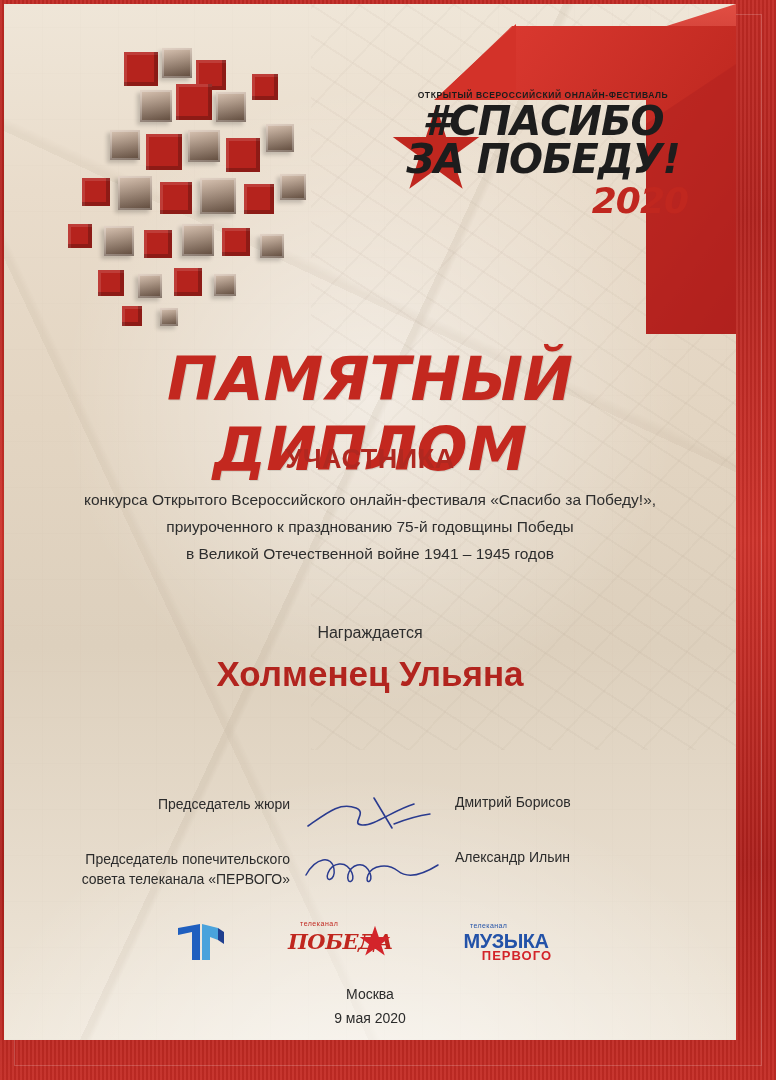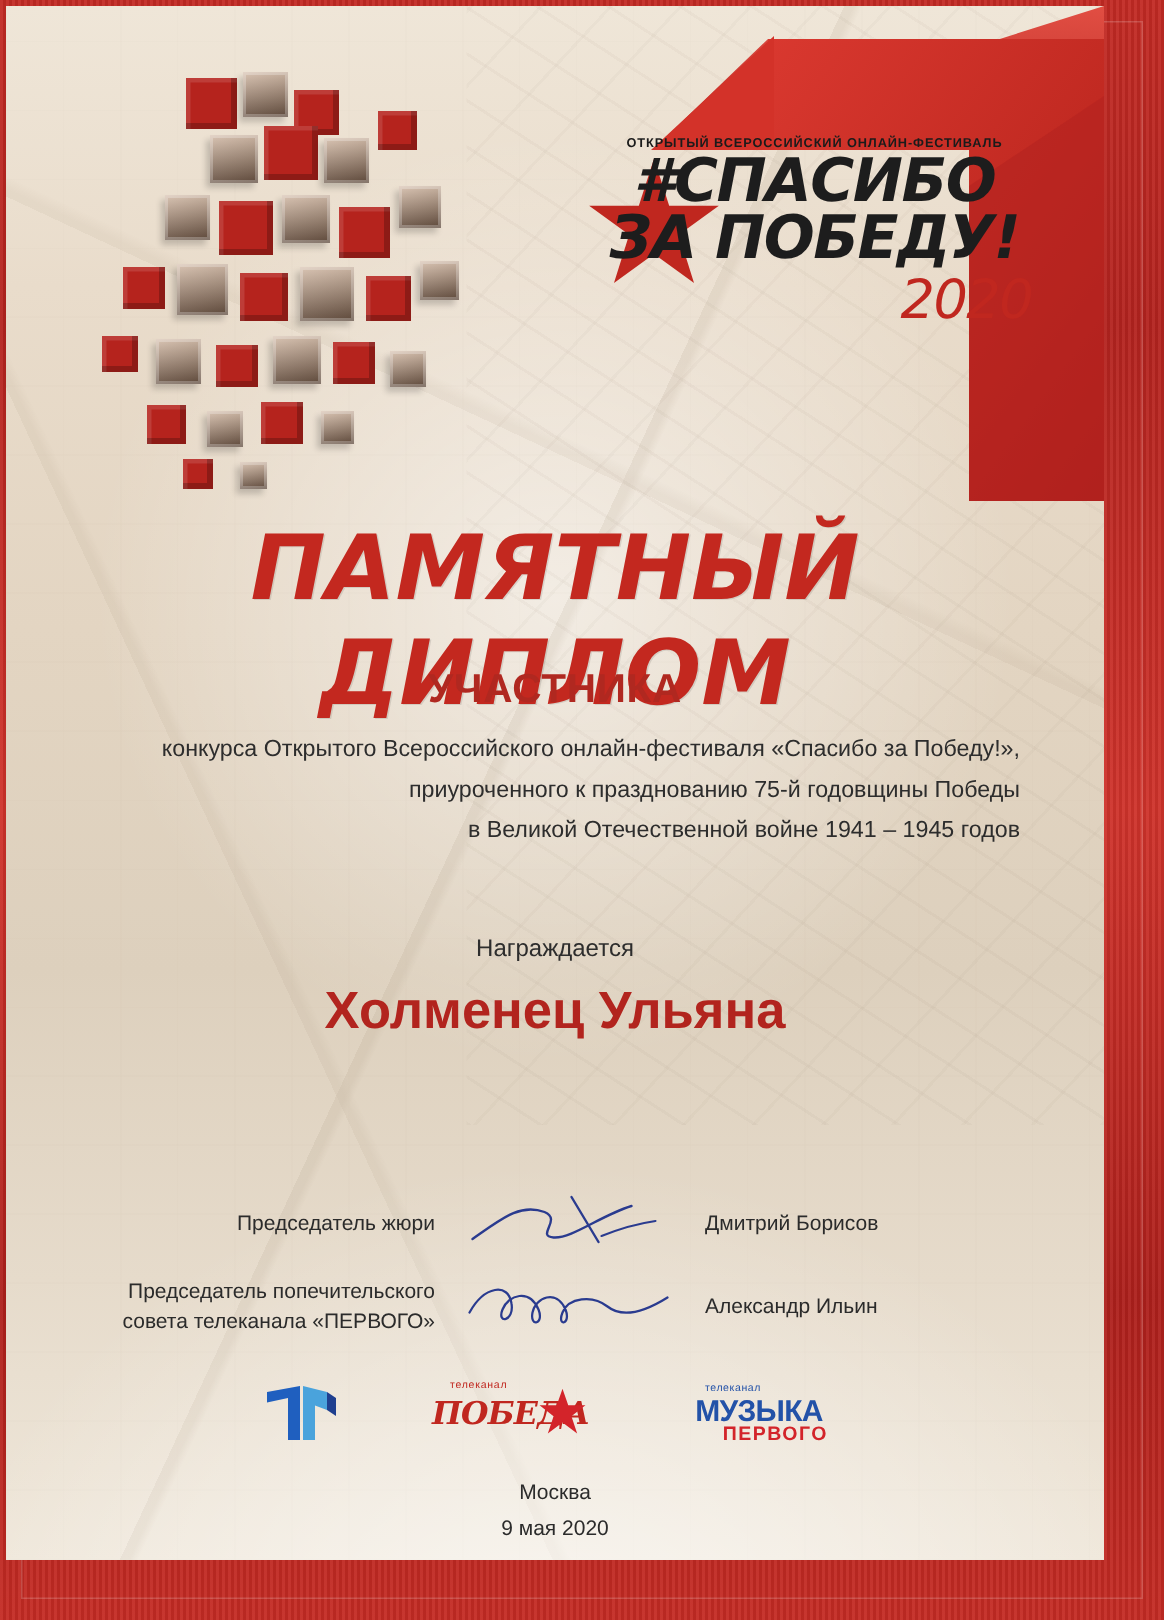--- a/index.html
+++ b/index.html
@@ -112,21 +112,21 @@
     font-weight: bold;
     font-style: italic;
     font-size: 40px;
     line-height: 0.95;
     color: #1d1d1d;
     letter-spacing: -1px;
     white-space: nowrap;
   }
   .logo-year {
     font-family: "DejaVu Sans", sans-serif;
-    font-weight: normal;
+    font-weight: bold;
     font-style: italic;
     font-size: 36px;
     color: #c0271f;
     text-align: right;
     margin-top: 2px;
     letter-spacing: -1px;
   }
 
   
   .cubes {
@@ -172,21 +172,21 @@
     font-weight: bold;
     font-size: 27px;
     color: #b02820;
     letter-spacing: 0.5px;
     z-index: 6;
   }
   .desc {
     position: absolute;
     top: 482px;
     left: 56px; right: 56px;
-    text-align: right;
+    text-align: center;
     font-size: 15.5px;
     line-height: 1.75;
     color: #2d2d2d;
     z-index: 6;
   }
 
   .awarded-label {
     position: absolute;
     top: 620px;
     left: 0; right: 0;
@@ -202,23 +202,22 @@
     text-align: center;
     font-weight: bold;
     font-size: 35px;
     color: #b2241e;
     z-index: 6;
   }
 
   
   .sig-row {
     position: absolute;
-    left: 56px; right: 56px;
+    left: 56px; right: 71px;
     display: flex;
-    align-items: center;
     justify-content: space-between;
     z-index: 6;
   }
   .sig-row.one { top: 790px; }
   .sig-row.two { top: 845px; }
   .sig-title {
     font-size: 14px;
     color: #2b2b2b;
     text-align: right;
     line-height: 1.45;

